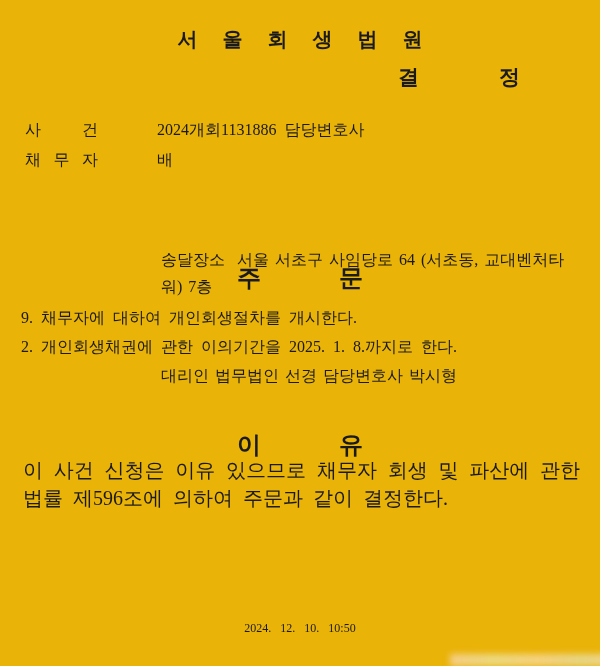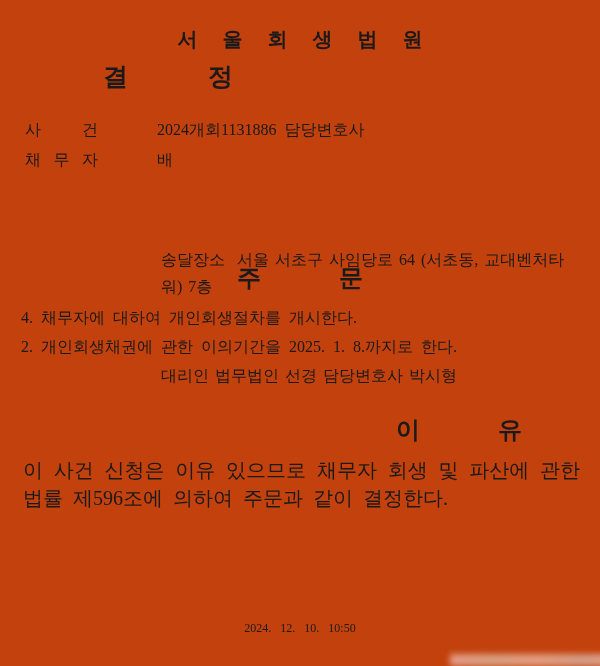--- a/index.html
+++ b/index.html
@@ -1,42 +1,42 @@
 <!DOCTYPE html>
 <html><head>
 <meta charset="utf-8">
 <style>
   html,body { margin:0; padding:0; background:#ffffff; }
   .page {
     position:relative;
     width:600px; height:666px;
-    background:#c2410c;
+    background:#eab308;
     color:#1a1a1a;
     font-family:"Liberation Serif","DejaVu Serif",serif;
     overflow:hidden;
   }
   .gothic { font-family:"Liberation Sans","DejaVu Sans",sans-serif; font-weight:bold; }
 
   .court-title {
     position:absolute; top:28px; left:0; right:0;
     text-align:center; font-size:20px; line-height:22px;
     letter-spacing:25px; padding-left:25px;
   }
   .doc-title {
     position:absolute; top:66px; left:0; right:0;
-    text-align:left; font-size:25px; line-height:21px;
-    letter-spacing:80px; padding-left:103px;
+    text-align:right; font-size:21px; line-height:21px;
+    letter-spacing:80px; padding-left:68px;
   }
   .sec-heading {
     position:absolute; left:0; right:0;
     text-align:center; font-size:24px; line-height:21px;
     letter-spacing:78px; padding-left:78px;
   }
   .sec-heading.order  { top:267px; }
-  .sec-heading.reason { top:419px;text-align:right; }
+  .sec-heading.reason { top:434px; }
 
   .case-rows {
     position:absolute; top:115px; left:25px; right:20px;
     font-size:16px;
   }
   .case-row { display:flex; line-height:30px;align-items:center; }
   .case-label {
     flex:none; width:73px;
     text-align:justify; text-align-last:justify;
   }
@@ -102,21 +102,21 @@
   </div>
 
   <div class="case-details">
     <div class="detail-line">송달장소  서울 서초구 사임당로 64 (서초동, 교대벤처타워) 7층</div>
     <div class="detail-line">대리인 법무법인 선경 담당변호사 박시형</div>
   </div>
 
   <div class="sec-heading order gothic">주문</div>
 
   <div class="order-list">
-    <div class="order-item">4. 채무자에 대하여 개인회생절차를 개시한다.</div>
+    <div class="order-item">9. 채무자에 대하여 개인회생절차를 개시한다.</div>
     <div class="order-item">2. 개인회생채권에 관한 이의기간을 2025. 1. 8.까지로 한다.</div>
   </div>
 
   <div class="sec-heading reason gothic">이유</div>
 
   <div class="reason-text">이 사건 신청은 이유 있으므로 채무자 회생 및 파산에 관한 법률 제596조에 의하여 주문과 같이 결정한다.</div>
 
   <div class="datetime">2024. 12. 10. 10:50</div>
 
   <div class="scan-artifact"></div>

